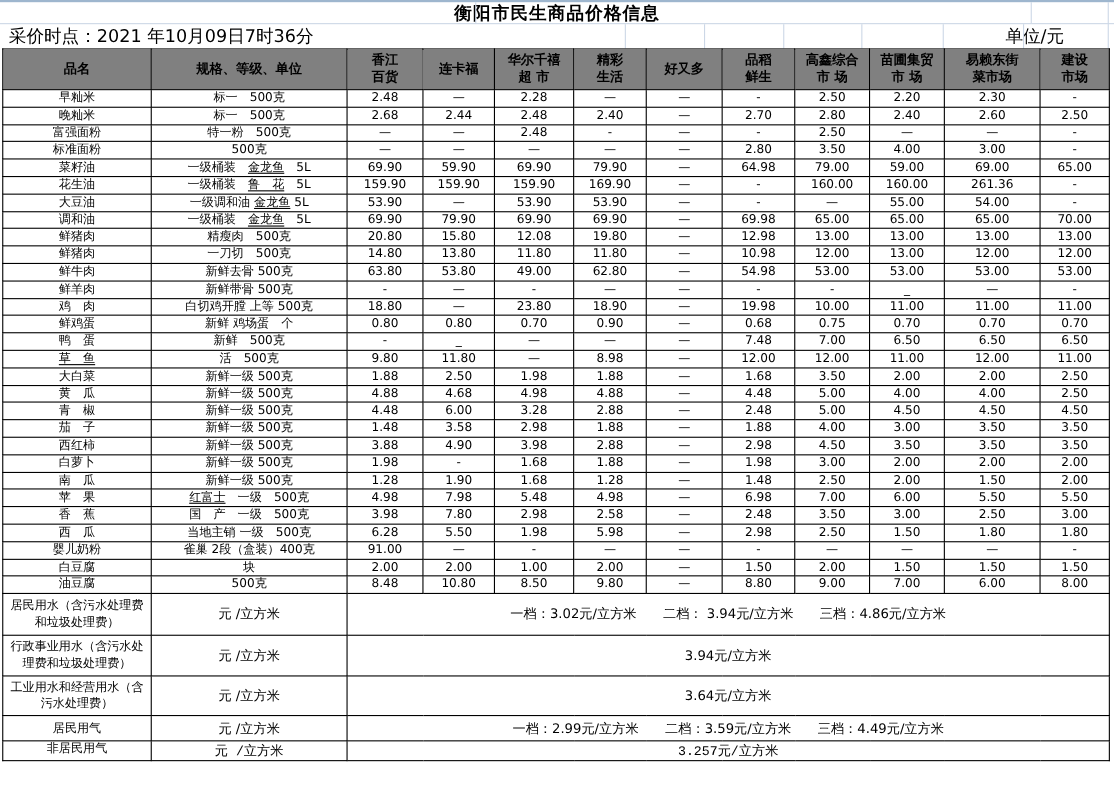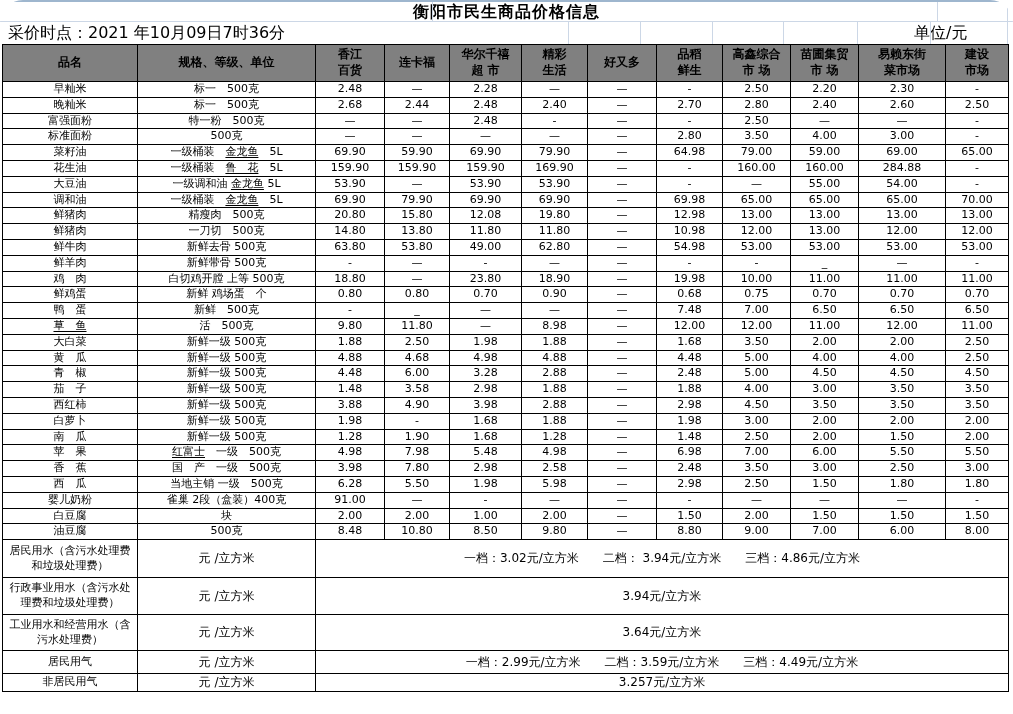--- a/index.html
+++ b/index.html
@@ -1,17 +1,17 @@
 <!DOCTYPE html>
 <html><head>
 <meta charset="utf-8">
 <style>
   html,body{margin:0;padding:0;background:#fff;}
   .stage{position:relative;width:1013px;height:714px;background:#fff;overflow:hidden;
-         font-family:"DejaVu Sans","Liberation Sans",sans-serif;color:#000;border-radius:23px;}
+         font-family:"DejaVu Sans","Liberation Sans",sans-serif;color:#000;}
   .topline{position:absolute;top:0;left:0;width:1013px;height:2px;background:#9eb6ce;}
   .title{position:absolute;top:2px;left:0;width:1013px;height:20px;line-height:20px;
          text-align:center;font-size:16px;font-weight:bold;letter-spacing:1px;}
   .meta{position:absolute;top:22px;left:0;width:1001px;height:22px;line-height:22px;font-size:16px;}
   .meta .time{position:absolute;left:8px;top:0;}
   .meta .unit{position:absolute;left:878px;top:0;margin-left:36px;}
   .gl{position:absolute;background:#ccd7e6;}
   table{position:absolute;top:44px;left:2px;width:1006px;border-collapse:collapse;table-layout:fixed;}
   th,td{border:1px solid #000;padding:0;margin:0;overflow:hidden;text-align:center;vertical-align:middle;}
   thead th{background:#808080;color:#000;font-size:12px;font-weight:bold;height:36px;
@@ -20,21 +20,21 @@
   tbody.data td.spec{font-size:11px;text-align:center;}
   .useg{text-decoration:underline;text-underline-offset:2px;}
   .uname{text-decoration:underline;text-underline-offset:2px;}
   tbody.util td{font-size:12px;white-space:normal;}
   tbody.util td.ulabel{font-size:11px;line-height:1.35;padding:0 4px;margin-top:20px;}
   tbody.util td.uunit{font-size:12px;}
   tbody.util tr.u0 td{height:37px;}
   tbody.util tr.u1 td{height:36px;}
   tbody.util tr.u2 td{height:35px;}
   tbody.util tr.u3 td{height:22px;}
-  tbody.util tr.u4 td{height:16px;}
+  tbody.util tr.u4 td{height:16px;font-family:Liberation Mono, monospace;}
 </style>
 </head>
 <body>
 
 <div class="stage">
   <div class="topline"></div>
 
   <div class="title">衡阳市民生商品价格信息</div>
 
   <div class="meta">
@@ -167,21 +167,21 @@
           <td>花生油</td>
           <td class="spec">一级桶装　<span class="useg">鲁　花</span>　5L</td>
           <td>159.90</td>
           <td>159.90</td>
           <td>159.90</td>
           <td>169.90</td>
           <td>—</td>
           <td>-</td>
           <td>160.00</td>
           <td>160.00</td>
-          <td>284.88</td>
+          <td>261.36</td>
           <td>-</td>
         </tr>
         <tr>
           <td>大豆油</td>
           <td class="spec">一级调和油 <span class="useg">金龙鱼</span> 5L</td>
           <td>53.90</td>
           <td>—</td>
           <td>53.90</td>
           <td>53.90</td>
           <td>—</td>

